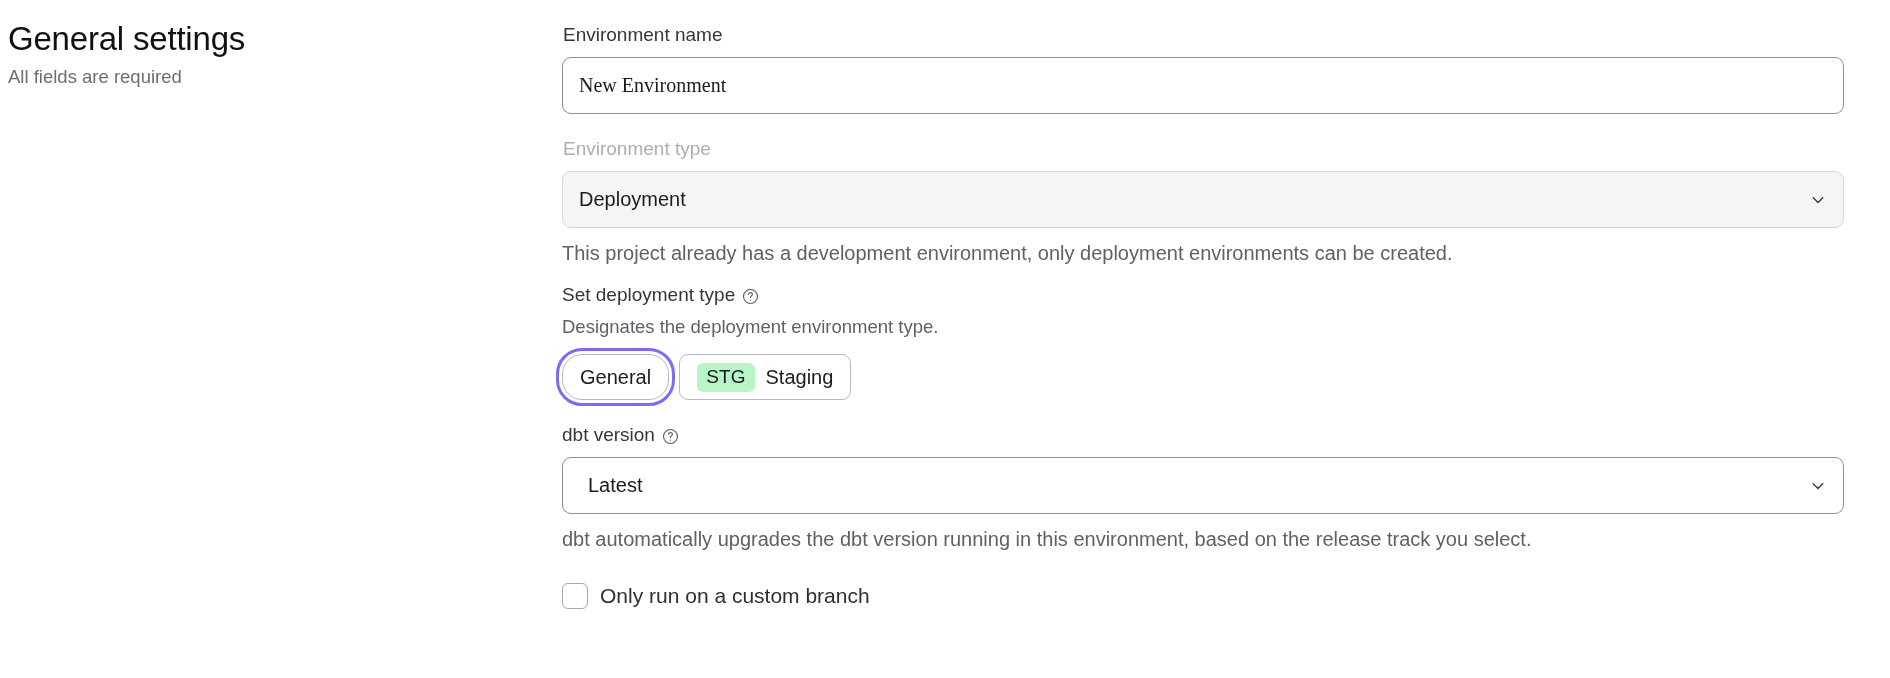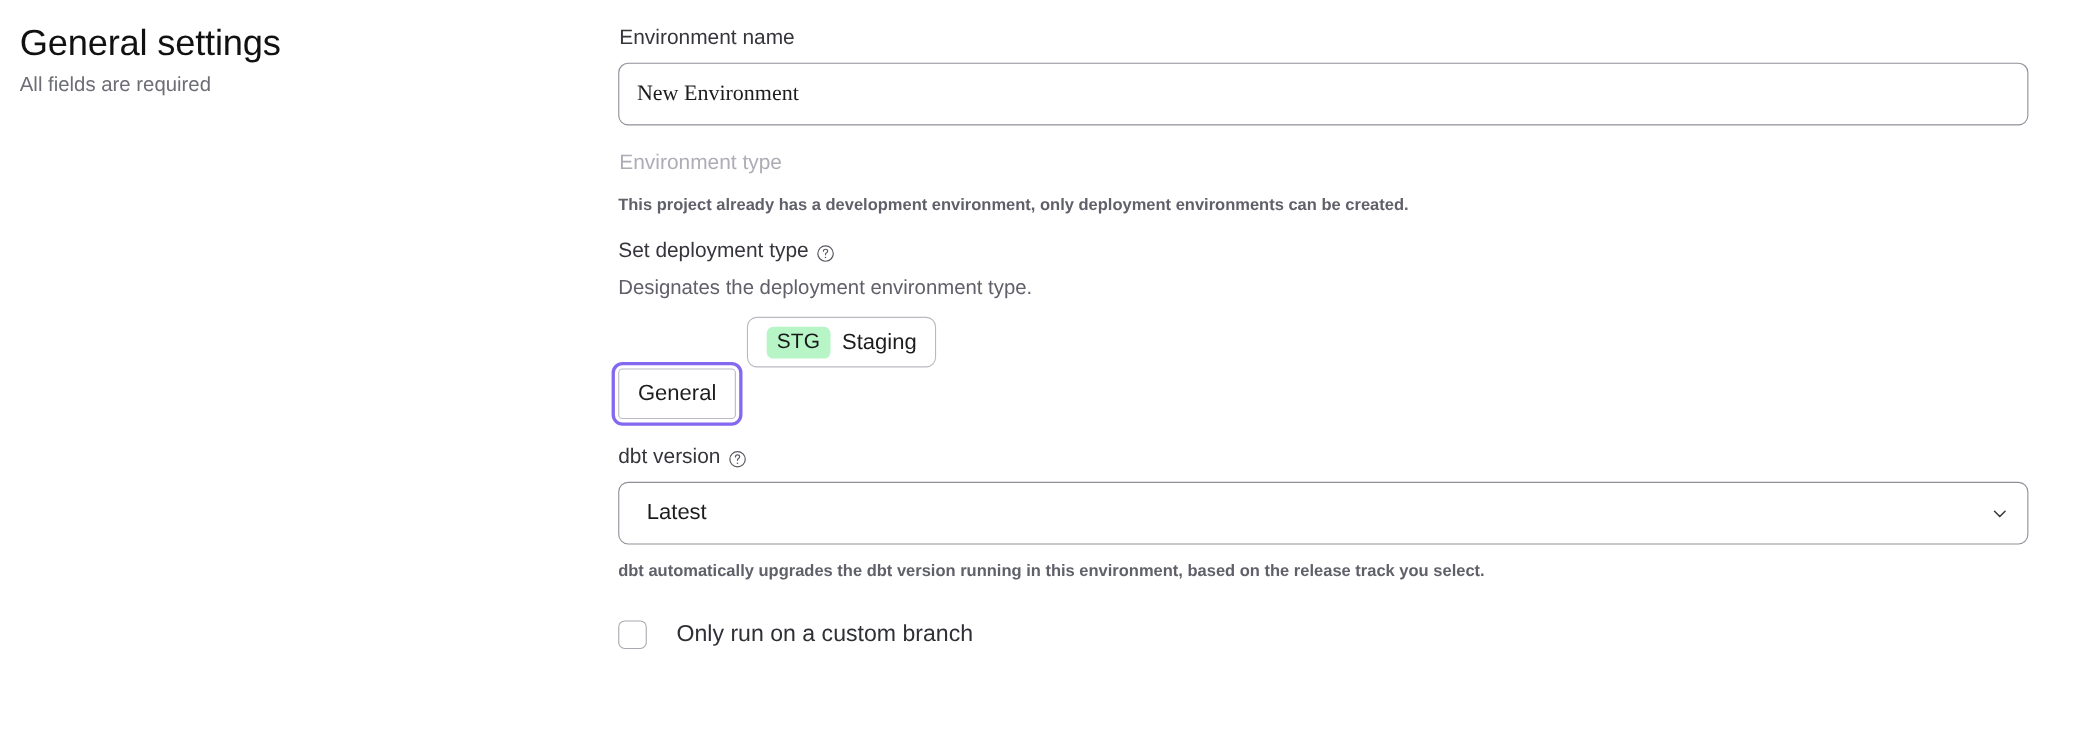--- a/index.html
+++ b/index.html
@@ -19,21 +19,21 @@
   .page {
     position: relative;
     width: 1890px;
     height: 678px;
     box-sizing: border-box;
   }
 
   
   .left-col {
     position: absolute;
-    left: 18px;
+    left: 8px;
     top: 18px;
     width: 500px;
   }
   .page-title {
     font-size: 33px;
     line-height: 42px;
     font-weight: 400;
     color: #111111;
     letter-spacing: -0.2px;
     margin: 0;
@@ -122,25 +122,24 @@
     right: 16px;
     top: 50%;
     transform: translateY(-50%);
     width: 18px;
     height: 18px;
     color: #3a3a42;
   }
   .select-chevron svg { display: block; }
 
   .helper-text {
-    font-size: 15px;
+    font-size: 20px;
     line-height: 26px;
     color: #60606a;
     margin: 12px 0 0 0;
-    font-weight: bold;
   }
 
   .sub-helper {
     font-size: 18.5px;
     line-height: 26px;
     color: #60606a;
     margin: 6px 0 0 0;
   }
 
   
@@ -161,41 +160,40 @@
     padding: 0 17px;
     font-family: "Liberation Sans", sans-serif;
     font-size: 20px;
     color: #1c1c1c;
     cursor: pointer;
     position: relative;
   }
   .choice-btn.focused {
     outline: 3px solid #8468f0;
     outline-offset: 3px;
-    border-radius: 4px;
-    margin-top: 47px;
+    border-radius: 20px;
   }
   .badge {
     display: inline-flex;
     align-items: center;
     justify-content: center;
     height: 29px;
     padding: 0 9px;
     border-radius: 6px;
     font-size: 19px;
     font-weight: 400;
     color: #18181c;
     letter-spacing: 0.1px;
   }
 
   
   .check-row {
     display: flex;
     align-items: center;
-    gap: 27px;
+    gap: 12px;
     margin-top: 30px;
   }
   .checkbox-box {
     box-sizing: border-box;
     width: 26px;
     height: 26px;
     border: 1px solid #a8a8b0;
     border-radius: 6px;
     background: #ffffff;
     flex: 0 0 auto;
@@ -223,20 +221,28 @@
 
   <div class="form-col">
 
     <div>
       <label class="field-label">Environment name</label>
       <input class="text-input" type="text" value="New Environment" style="">
     </div>
 
     <div class="block">
       <label class="field-label disabled">Environment type</label>
+      <div class="select-control">
+        <span>Deployment</span>
+        <span class="select-chevron">
+          <svg width="18" height="18" viewBox="0 0 18 18" fill="none">
+            <path d="M4.2 6.8 L9 11.6 L13.8 6.8" stroke="currentColor" stroke-width="1.4" stroke-linecap="round" stroke-linejoin="round"></path>
+          </svg>
+        </span>
+      </div>
       <p class="helper-text">This project already has a development environment, only deployment environments can be created.</p>
     </div>
 
     <div class="block-tight">
       <div class="label-row">
         <span class="field-label">Set deployment type</span>
         <span class="help-icon">
           <svg width="17" height="17" viewBox="0 0 17 17" fill="none">
             <circle cx="8.5" cy="8.5" r="7" stroke="#5a5a63" stroke-width="1.1"></circle>
             <path d="M6.55 6.35c0-1.05.9-1.75 1.95-1.75s1.9.7 1.9 1.7c0 .9-.55 1.3-1.25 1.75-.5.33-.7.6-.7 1.15v.3" stroke="#5a5a63" stroke-width="1.1" stroke-linecap="round"></path>

